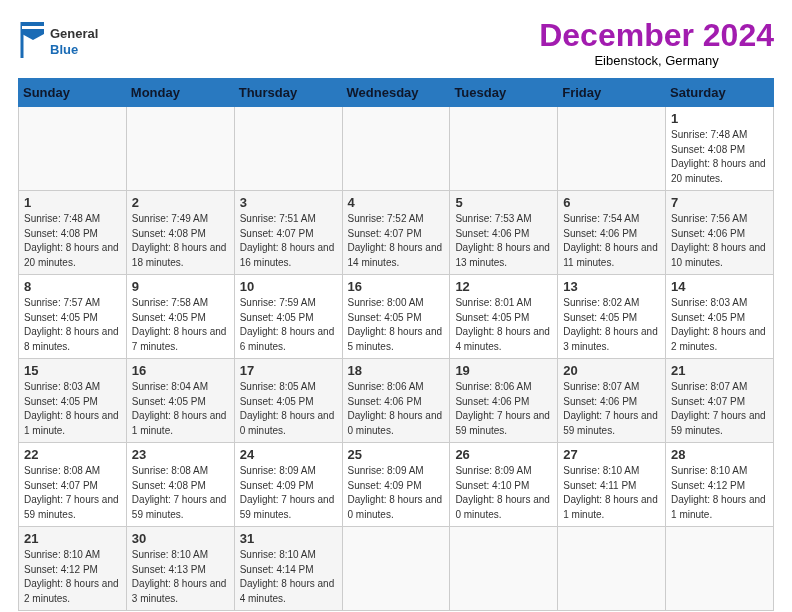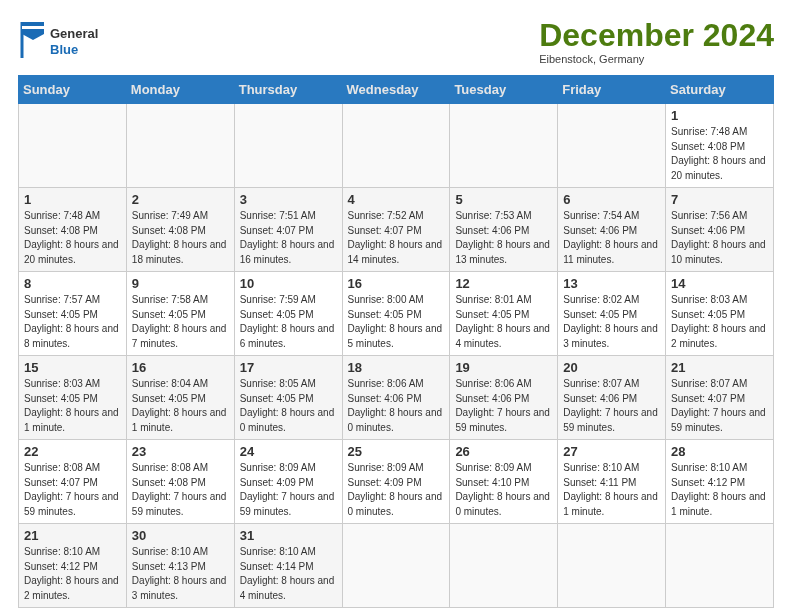--- a/index.html
+++ b/index.html
@@ -19,36 +19,36 @@
       align-items: flex-start;
       justify-content: space-between;
       margin-bottom: 10px;
     }
     .title-block {
       text-align: right;
     }
     .month-title {
       font-size: 32px;
       font-weight: bold;
-      color: #4d7c0f;
+      color: #a21caf;
       line-height: 1.1;
     }
     .location {
-      font-size: 11px;
-      color: #404040;
-      text-align: left;
+      font-size: 13px;
+      color: #000000;
+      text-align: center;
     }
     .calendar {
       width: 100%;
       border-collapse: collapse;
       table-layout: fixed;
     }
     .calendar thead th {
       background-color: #2979c0;
-      color: #e5e5e5;
+      color: #0f172a;
       font-size: 13px;
       font-weight: bold;
       padding: 6px 4px;
       text-align: left;
       border: 1px solid #2979c0;
     }
     .calendar tbody td {
       border: 1px solid #ccc;
       vertical-align: top;
       padding: 4px 5px;

